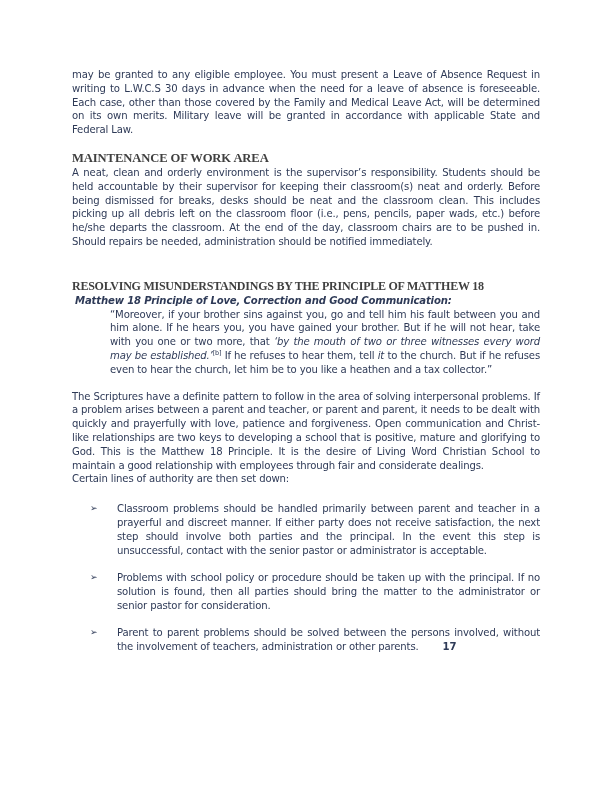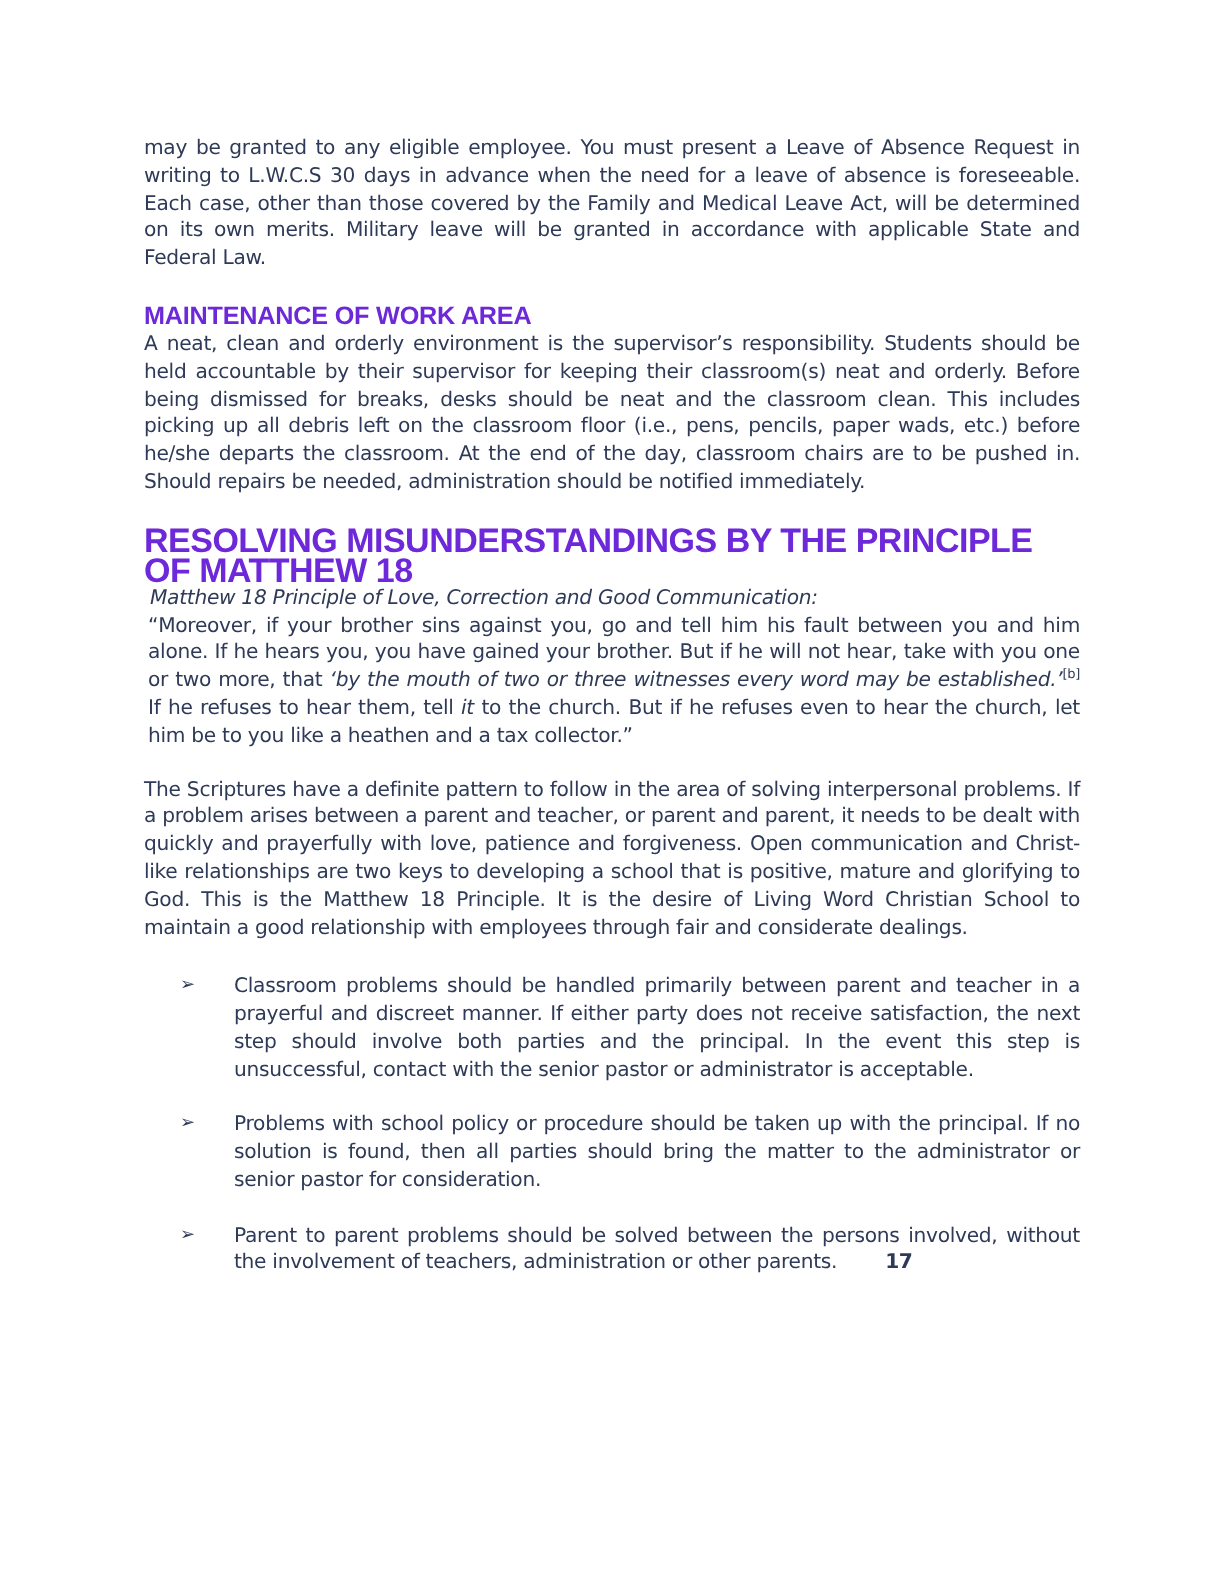--- a/index.html
+++ b/index.html
@@ -7,26 +7,26 @@
     .page {
       position: absolute; left: 72px; top: 68px; width: 468px;
       font-family: "DejaVu Sans", sans-serif;
       font-size: 10.1px; line-height: 13.8px;
       color: #2e3a57; letter-spacing: -0.15px;
     }
     p { margin: 0; text-align: justify; }
     .gap-l { height: 14px; }
     .gap-m { height: 13px; }
     h2 {
-      margin: 0; font-family: Liberation Sans, sans-serif; font-weight: bold;
-      font-size: 12.6px; line-height: 15px; color: #6d28d9; letter-spacing: -0.1px;
+      margin: 0; font-family: Liberation Serif, serif; font-weight: bold;
+      font-size: 12.6px; line-height: 15px; color: #404040; letter-spacing: -0.1px;
     }
-    h2.big { font-size: 17px; letter-spacing: -0.25px; }
-    .sub { font-style: italic; padding-left: 3px; }
-    .quote-start { padding-left: 2px; }
+    h2.big { font-size: 12px; letter-spacing: -0.25px; margin-top: 16px; }
+    .sub { font-style: italic; padding-left: 3px; font-weight: bold; }
+    .quote-start { padding-left: 2px; margin-left: 36px; }
     em { font-style: italic; }
     sup { font-size: 6.5px; line-height: 0; vertical-align: 4px; }
     ul.bullets { list-style: none; margin: 0; padding: 0; }
     ul.bullets li { position: relative; padding-left: 27px; margin-left: 18px; }
     ul.bullets li .bullet {
       position: absolute; left: 0; top: 0; font-size: 9px; color: #2e3a57;
     }
     ul.bullets li + li { margin-top: 13.8px; }
     .page-num { padding-right: 0; font-weight: bold; }
   </style>
@@ -45,20 +45,21 @@
   <div class="gap-l"></div>
 
   <h2 class="big">RESOLVING MISUNDERSTANDINGS BY THE PRINCIPLE OF MATTHEW 18</h2>
   <p class="sub">Matthew 18 Principle of Love, Correction and Good Communication:</p>
 
   <p class="quote-start"><span>“Moreover, if your brother sins against you, go and tell him his fault between you and him alone. If he hears you, you have gained your brother.  But if he will not hear, take with you one or two more, that </span><em>‘by the mouth of two or three witnesses every word may be established.’</em><sup>[b]</sup><span> If he refuses to hear them, tell </span><em>it</em><span> to the church. But if he refuses even to hear the church, let him be to you like a heathen and a tax collector.”</span></p>
 
   <div class="gap-m"></div>
 
   <p>The Scriptures have a definite pattern to follow in the area of solving interpersonal problems. If a problem arises between a parent and teacher, or parent and parent, it needs to be dealt with quickly and prayerfully with love, patience and forgiveness. Open communication and Christ-like relationships are two keys to developing a school that is positive, mature and glorifying to God. This is the Matthew 18 Principle. It is the desire of Living Word Christian School to maintain a good relationship with employees through fair and considerate dealings.</p>
+  <p style="text-align:left">Certain lines of authority are then set down:</p>
 
   <div class="gap-m" style="height:16px"></div>
 
   <ul class="bullets">
     <li>
       <span class="bullet">➢</span>
       <p>Classroom problems should be handled primarily between parent and teacher in a prayerful and discreet manner. If either party does not receive satisfaction, the next step should involve both parties and the principal. In the event this step is unsuccessful, contact with the senior pastor or administrator is acceptable.</p>
     </li>
     <li>
       <span class="bullet">➢</span>

